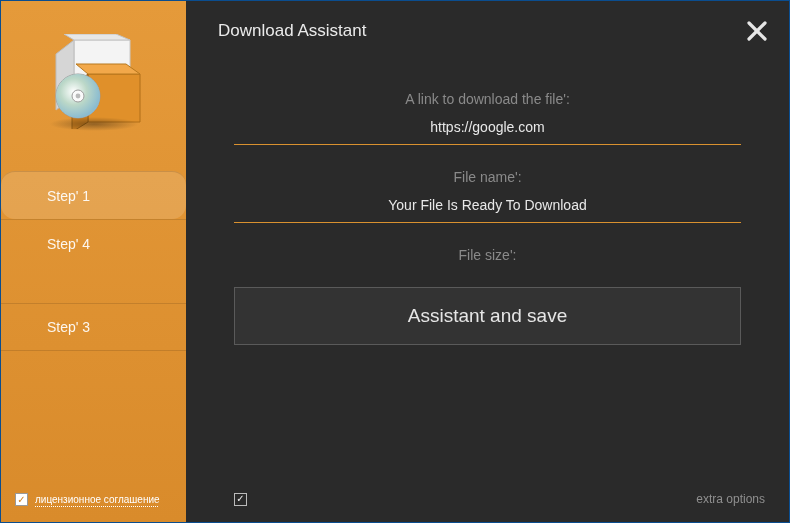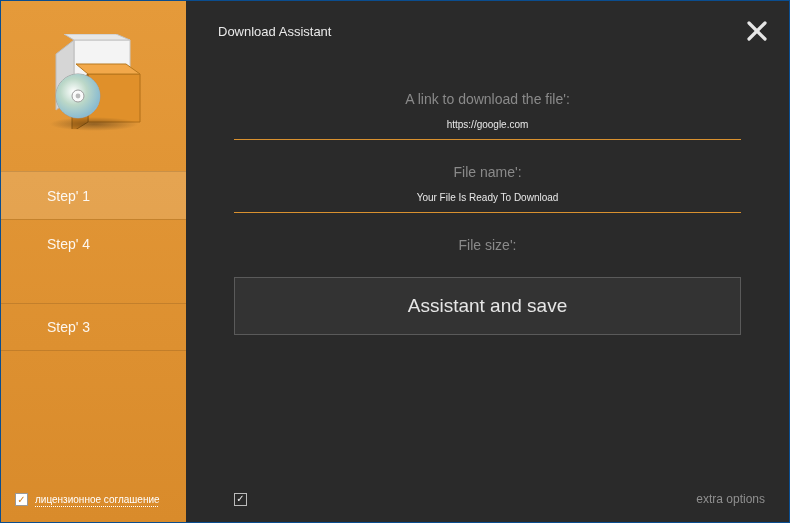--- a/index.html
+++ b/index.html
@@ -52,20 +52,21 @@
   align-items: center;
   padding-left: 46px;
   color: rgba(255,255,255,0.92);
   font-size: 14px;
   border-top: 1px solid rgba(0,0,0,0.12);
   cursor: pointer;
 }
 .step:last-child { border-bottom: 1px solid rgba(0,0,0,0.12); margin-top: 36px; }
 .step.active {
   background: rgba(255,255,255,0.14);
+  border-radius: 14px;
 }
 .license-row {
   position: absolute;
   bottom: 16px;
   left: 14px;
   display: flex;
   align-items: center;
   gap: 7px;
 }
 .chkbox {
@@ -95,21 +96,21 @@
 }
 .header {
   height: 60px;
   display: flex;
   align-items: center;
   padding-left: 32px;
   padding-right: 18px;
 }
 .title {
   color: #eaeaea;
-  font-size: 13px;
+  font-size: 17px;
   font-weight: 400;
 }
 .close {
   margin-left: auto;
   width: 28px;
   height: 28px;
   display: flex;
   align-items: center;
   justify-content: center;
   cursor: pointer;
@@ -118,21 +119,21 @@
   padding: 30px 48px 0 48px;
 }
 .field { margin-bottom: 24px; text-align: center; }
 .field-label {
   color: #8a8a8a;
   font-size: 14px;
   margin-bottom: 12px;
 }
 .field-value {
   color: #e8e8e8;
-  font-size: 10px;
+  font-size: 14px;
   padding-bottom: 9px;
   border-bottom: 1px solid #d9912f;
 }
 .download-btn {
   margin-top: 20px;
   height: 58px;
   width: 100%;
   border: 1px solid #5a5a5a;
   background: rgba(255,255,255,0.045);
   color: #e6e6e6;

